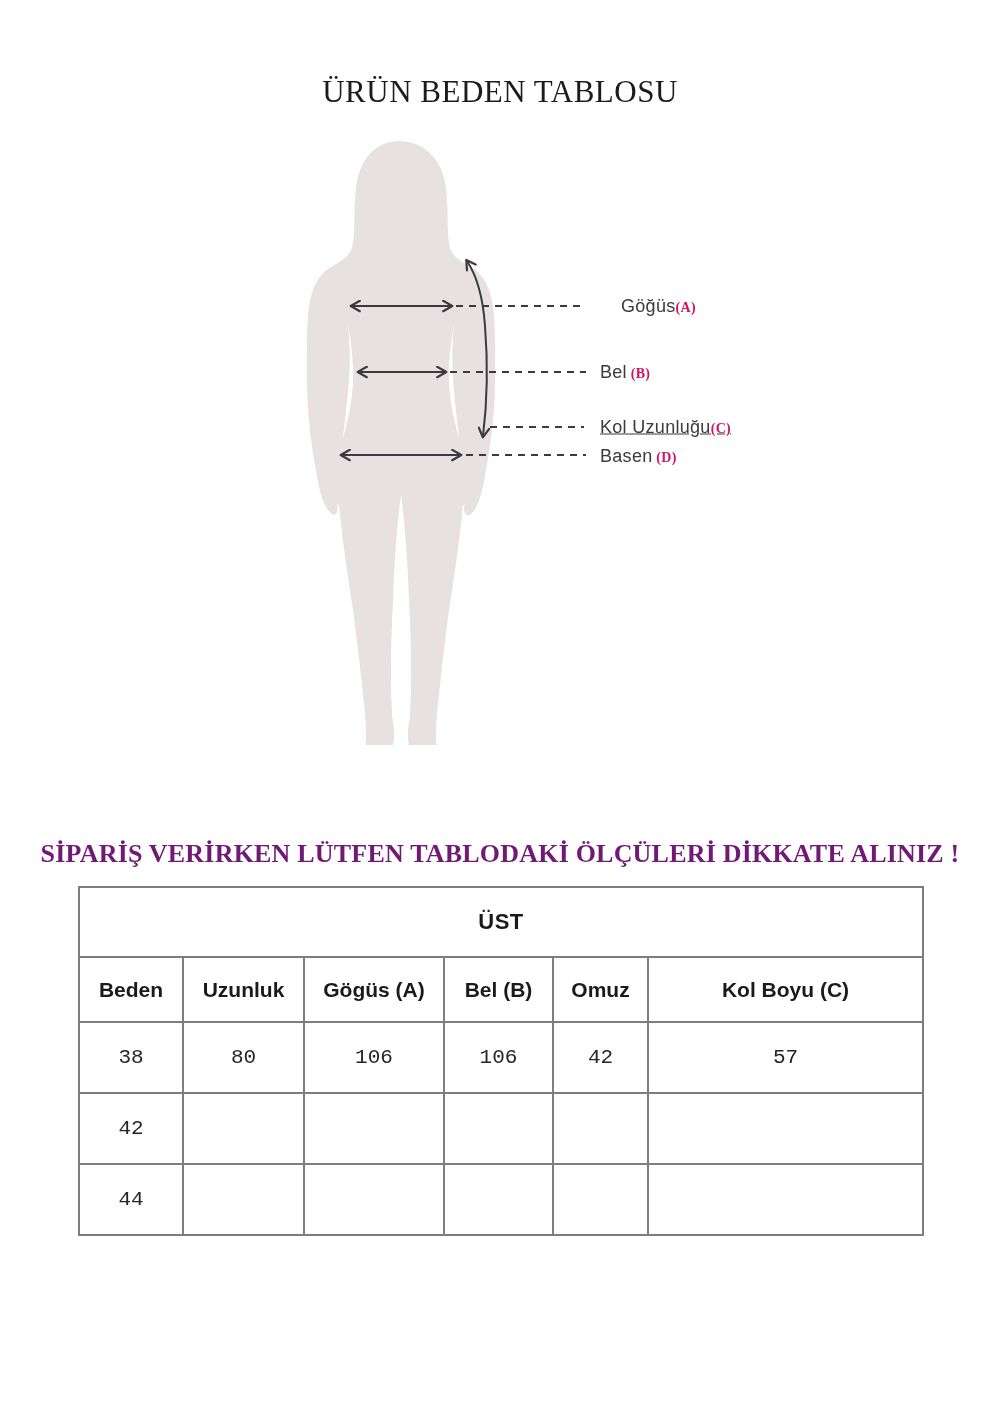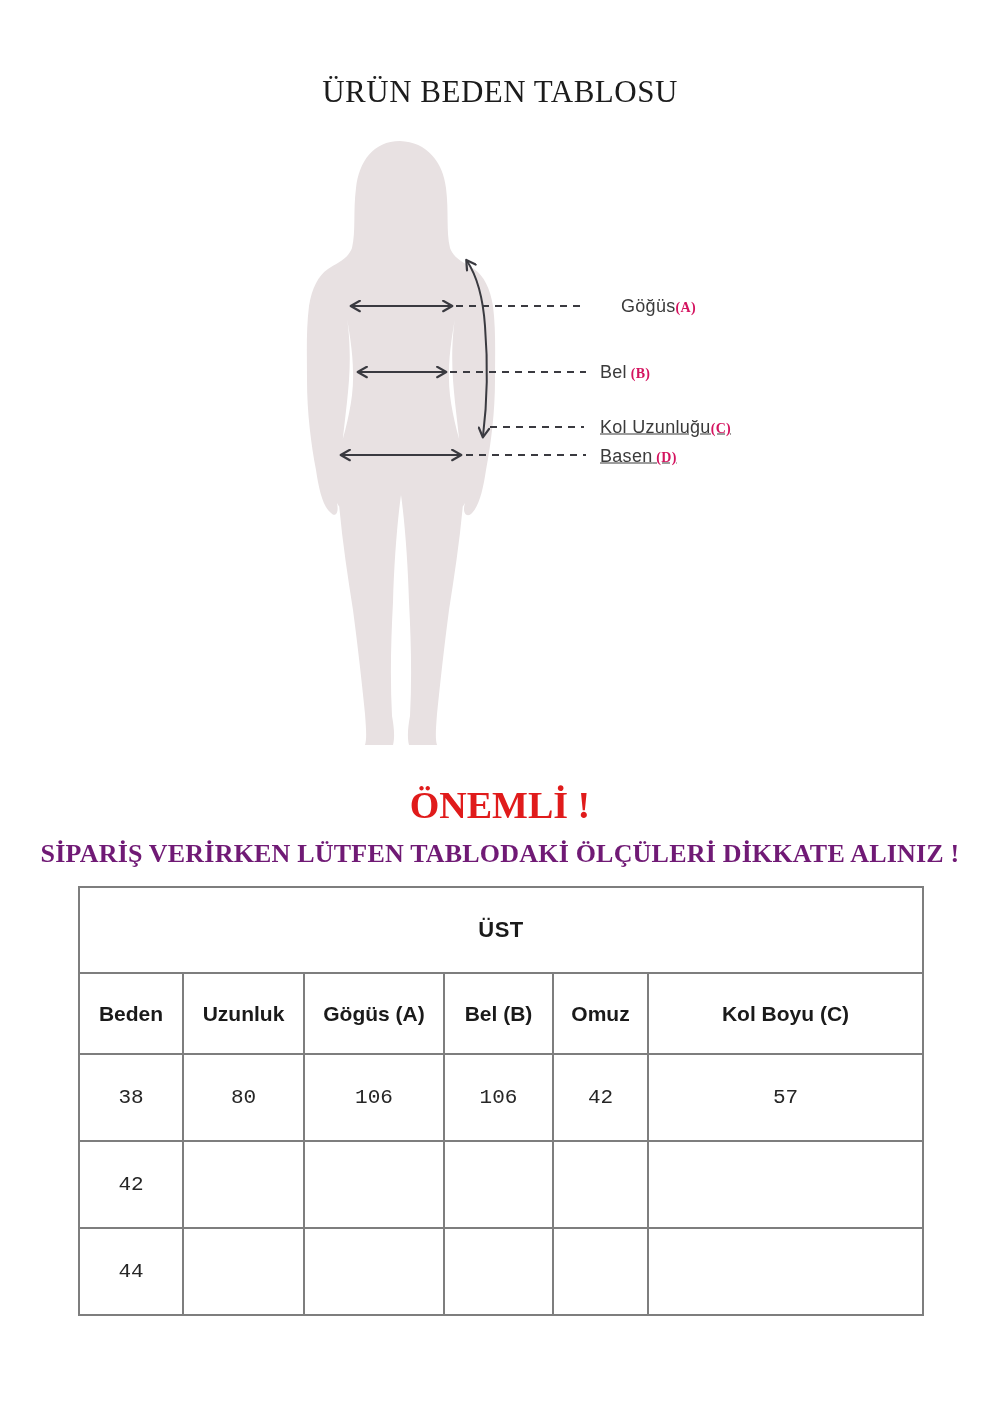--- a/index.html
+++ b/index.html
@@ -19,40 +19,40 @@
     position:absolute; left:600px; transform:translateY(-50%);
     font-size:18px; color:#3b3b3b; letter-spacing:0.3px; white-space:nowrap;
   }
   .m-label .code {
     font-family:"Liberation Serif", serif; font-weight:bold;
     font-size:14px; color:#d4135f;
   }
   .lbl-chest { top:306px;margin-left:21px; }
   .lbl-waist { top:372px; }
   .lbl-arm   { top:427px;text-decoration:underline; }
-  .lbl-hip   { top:456px;text-decoration:underline; }
+  .lbl-hip   { top:456px; }
   .important {
     position:absolute; top:783px; left:0; width:100%;
     text-align:center;
     font-family:"Liberation Serif", serif; font-weight:bold;
     font-size:38px; color:#e01b1b;
   }
   .warning {
     position:absolute; top:839px; left:0; width:100%;
     text-align:center;
     font-family:"Liberation Serif", serif; font-weight:bold;
     font-size:26px; letter-spacing:0.2px; color:#701a75; white-space:nowrap;
   }
   table.size-table {
     position:absolute; left:78px; top:886px; width:844px;
     border-collapse:collapse; table-layout:fixed;
   }
   table.size-table td {
     border:2px solid #7e7e7e; text-align:center; vertical-align:middle;
-    color:#1a1a1a; padding:16px;
+    color:#1a1a1a; padding:8px;
   }
   tr.section-row td { height:52px; font-weight:bold; font-size:22px; letter-spacing:0.5px; }
   tr.head-row td    { height:47px; font-weight:bold; font-size:21px; }
   tr.data-row td    { height:53px; font-size:21px; color:#262626;font-family:Liberation Mono, monospace; }
 </style>
 </head>
 <body>
 
 <div class="page">
 
@@ -124,21 +124,20 @@
       <line x1="490" y1="427" x2="584" y2="427"></line>
       <line x1="466" y1="455" x2="586" y2="455"></line>
     </g>
   </svg>
 
   <div class="m-label lbl-chest"><span>Göğüs</span><span class="code">(A)</span></div>
   <div class="m-label lbl-waist"><span>Bel</span><span class="code"> (B)</span></div>
   <div class="m-label lbl-arm"><span>Kol Uzunluğu</span><span class="code">(C)</span></div>
   <div class="m-label lbl-hip"><span>Basen</span><span class="code"> (D)</span></div>
 
-  <div class="important">ÖNEMLİ !</div>
   <div class="warning">SİPARİŞ VERİRKEN LÜTFEN TABLODAKİ ÖLÇÜLERİ DİKKATE ALINIZ !</div>
 
   <table class="size-table">
     <colgroup>
       <col style="width:104px">
         <col style="width:121px">
         <col style="width:140px">
       <col style="width:109px">
         <col style="width:95px">
         <col style="width:275px">

